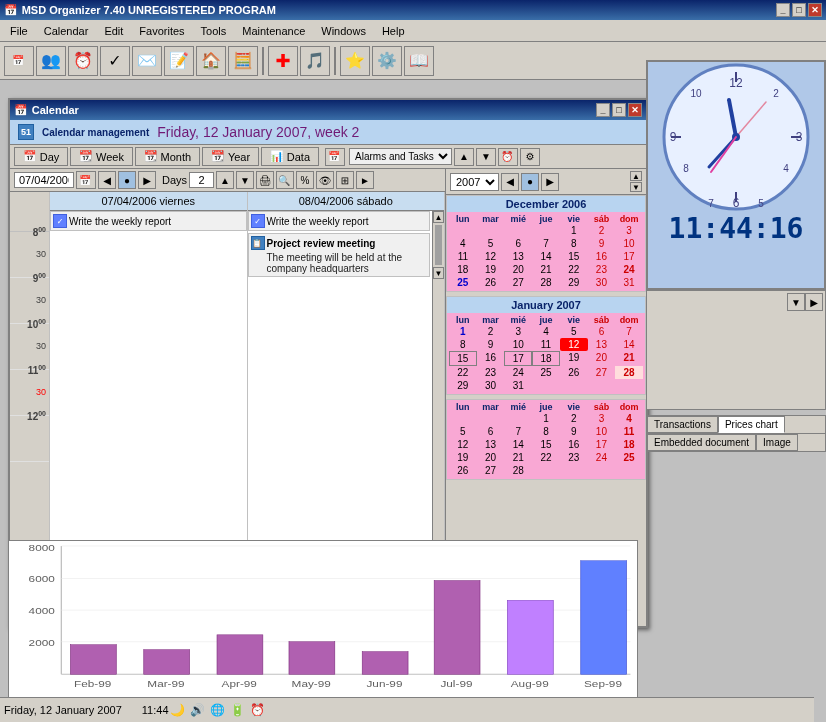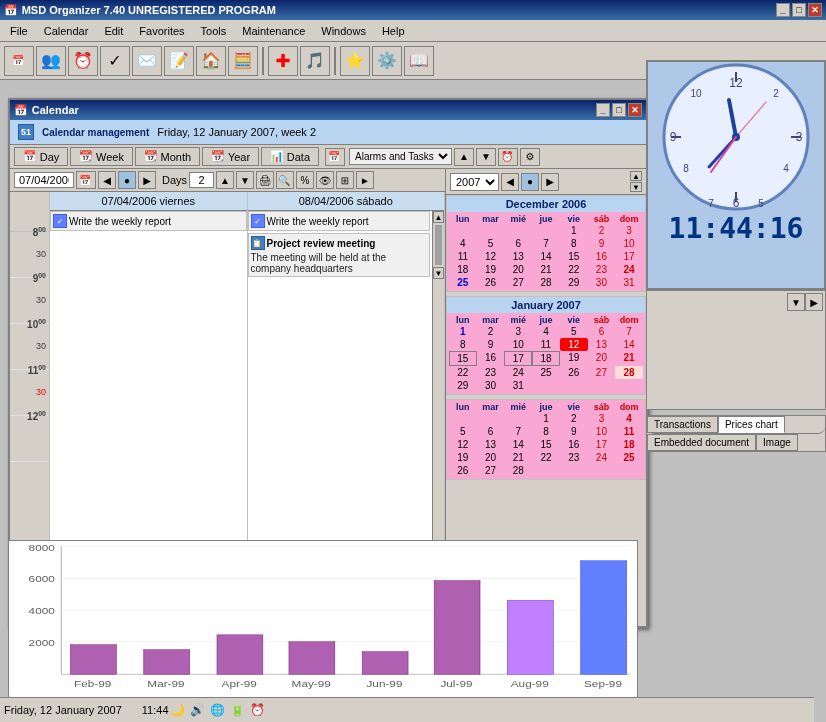--- a/index.html
+++ b/index.html
@@ -23,21 +23,21 @@
     .calendar-window { position: absolute; left: 8px; top: 98px; width: 640px; height: 530px; background: #d4d0c8; border: 2px solid #808080; box-shadow: 2px 2px 4px rgba(0,0,0,0.5); }
     .cal-title-bar { background: linear-gradient(to bottom, #0a246a, #3a6ea8); color: white; height: 20px; display: flex; align-items: center; justify-content: space-between; padding: 0 4px; font-size: 11px; font-weight: bold; }
     .cal-title-btns { display: flex; gap: 2px; }
     .cal-title-btn { width: 14px; height: 14px; border: 1px solid #888; display: flex; align-items: center; justify-content: center; font-size: 9px; cursor: pointer; }
     .cal-title-btn.min { background: #d4d0c8; color: black; }
     .cal-title-btn.max { background: #d4d0c8; color: black; }
     .cal-title-btn.close { background: #c0392b; color: white; }
 
     .cal-header { background: #b8d4f0; padding: 4px 8px; display: flex; align-items: center; gap: 8px; }
     .cal-header-title { font-size: 10px; font-weight: bold; color: #0a246a; }
-    .cal-header-date { font-size: 11px; color: #000000; }
+    .cal-header-date { font-size: 14px; color: #701a75; }
 
     .cal-nav-bar { background: #d4d0c8; display: flex; align-items: center; padding: 2px 4px; gap: 2px; border-bottom: 1px solid #808080; border-top: 1px solid #808080; }
     .nav-tab { padding: 2px 8px; background: #d4d0c8; border: 1px solid #808080; font-size: 11px; cursor: pointer; display: flex; align-items: center; gap: 3px; }
     .nav-btn { width: 20px; height: 18px; background: #d4d0c8; border: 1px solid #808080; display: flex; align-items: center; justify-content: center; cursor: pointer; font-size: 10px; }
 
     
     .cal-content { display: flex; height: calc(100% - 80px); }
     
     
     .day-view-area { flex: 1; border-right: 1px solid #808080; display: flex; flex-direction: column; }
@@ -79,21 +79,21 @@
     .clock-svg { width: 150px; height: 150px; }
     .clock-time { font-size: 28px; font-weight: bold; color: #003380; text-align: center; font-family: monospace; }
 
     
     .data-table-area { position: absolute; right: 0; top: 290px; width: 180px; height: 120px; background: #d4d0c8; border: 1px solid #808080; overflow: hidden; }
     .data-table { width: 100%; border-collapse: collapse; font-size: 10px; }
     .data-table td { padding: 2px 4px; text-align: right; border-bottom: 1px solid #e0e0e0; }
 
     
     .tabs-area { position: absolute; right: 0; top: 415px; width: 180px; background: #d4d0c8; border: 1px solid #808080; }
-    .tabs-row { display: flex; border-bottom: 1px solid #808080; border-radius: 7px; }
+    .tabs-row { display: flex; border-bottom: 1px solid #808080; }
     .tab-btn { padding: 2px 6px; font-size: 10px; border: 1px solid #808080; background: #d4d0c8; cursor: pointer; }
     .tab-btn.active { background: white; border-bottom: 1px solid white; }
     .tabs-row2 { display: flex; }
     .tab-btn2 { padding: 2px 6px; font-size: 10px; border: 1px solid #808080; background: #d4d0c8; cursor: pointer; }
 
     
     .chart-area { position: absolute; left: 8px; bottom: 22px; right: 188px; height: 160px; background: white; border: 1px solid #808080; }
 
     
     .left-sidebar { position: absolute; left: 8px; top: 540px; width: 150px; height: 145px; background: white; border: 1px solid #808080; overflow-y: auto; }
@@ -278,21 +278,21 @@
                 </div>
               <span style="font-size:10px;">Write the weekly report</span>
             </div>
             <div style="position:absolute;top:22px;left:0;right:14px;background:#f0f0f0;border:1px solid #c0c0c0;padding:2px;">
               <div style="display:flex;align-items:center;gap:2px;">
                 <div style="width:14px;height:14px;background:#4080c0;border:1px solid #2060a0;display:flex;align-items:center;justify-content:center;flex-shrink:0;">
                     <span style="font-size:8px;color:white;">📋</span>
                   </div>
                 <span style="font-size:10px;font-weight:bold;">Project review meeting</span>
               </div>
-              <div style="font-size:10px;padding-left:0;margin-top:2px;color:#202020;">The meeting will be held at the company headquarters</div>
+              <div style="font-size:10px;padding-left:16px;margin-top:2px;color:#202020;">The meeting will be held at the company headquarters</div>
             </div>
 
             <div style="position:absolute;right:0;top:0;bottom:0;width:12px;background:#d4d0c8;border-left:1px solid #808080;">
               <div style="height:12px;background:#d4d0c8;border:1px solid #808080;display:flex;align-items:center;justify-content:center;font-size:8px;cursor:pointer;">▲</div>
               <div style="flex:1;background:#a0a0a0;margin:2px;height:40px;"></div>
               <div style="height:12px;background:#d4d0c8;border:1px solid #808080;display:flex;align-items:center;justify-content:center;font-size:8px;cursor:pointer;margin-top:auto;">▼</div>
             </div>
           </div>
         </div>
       </div>

